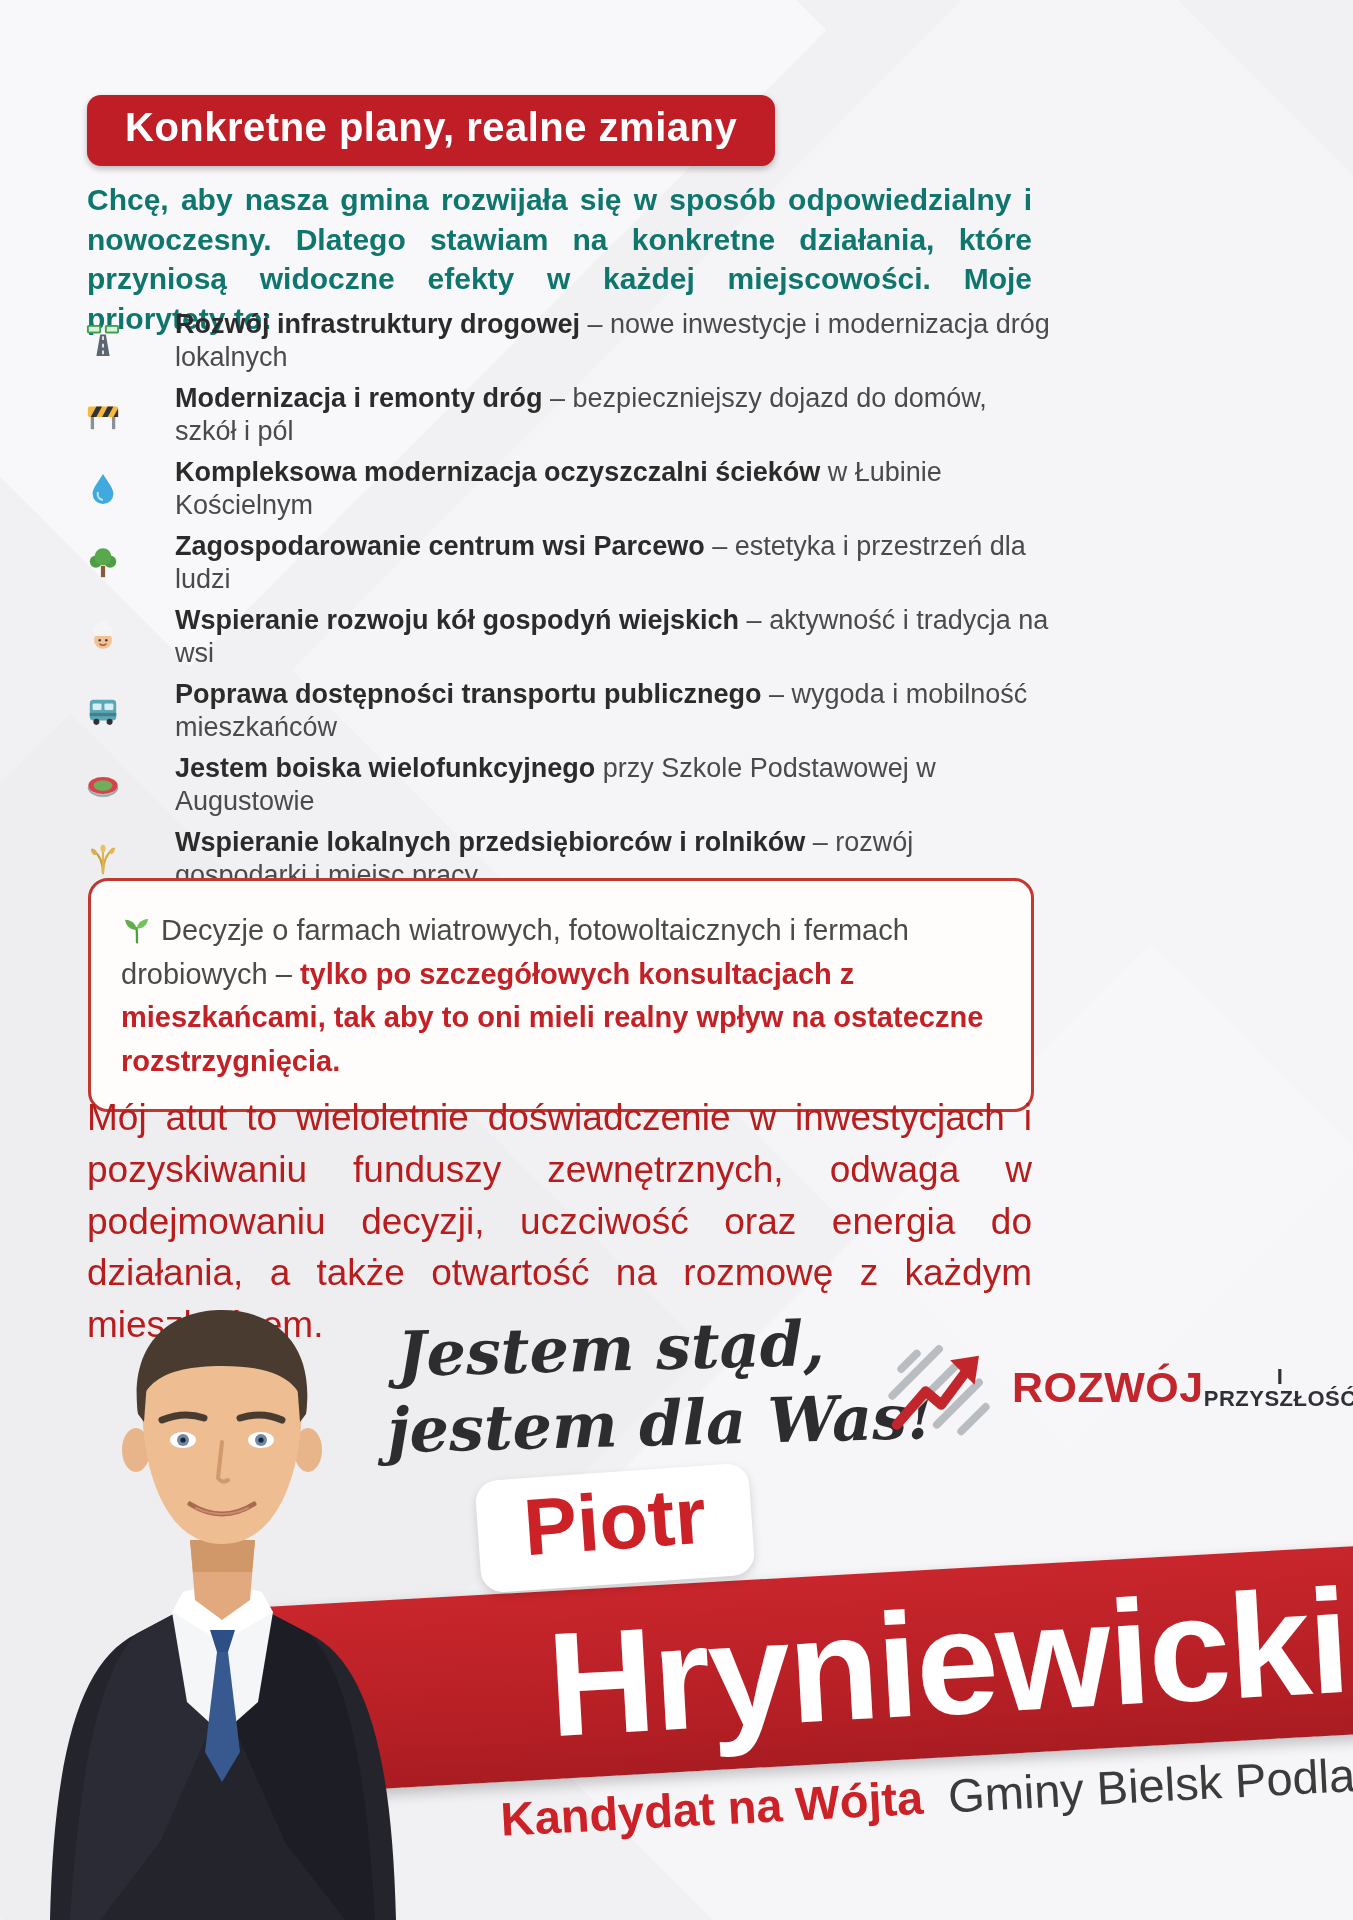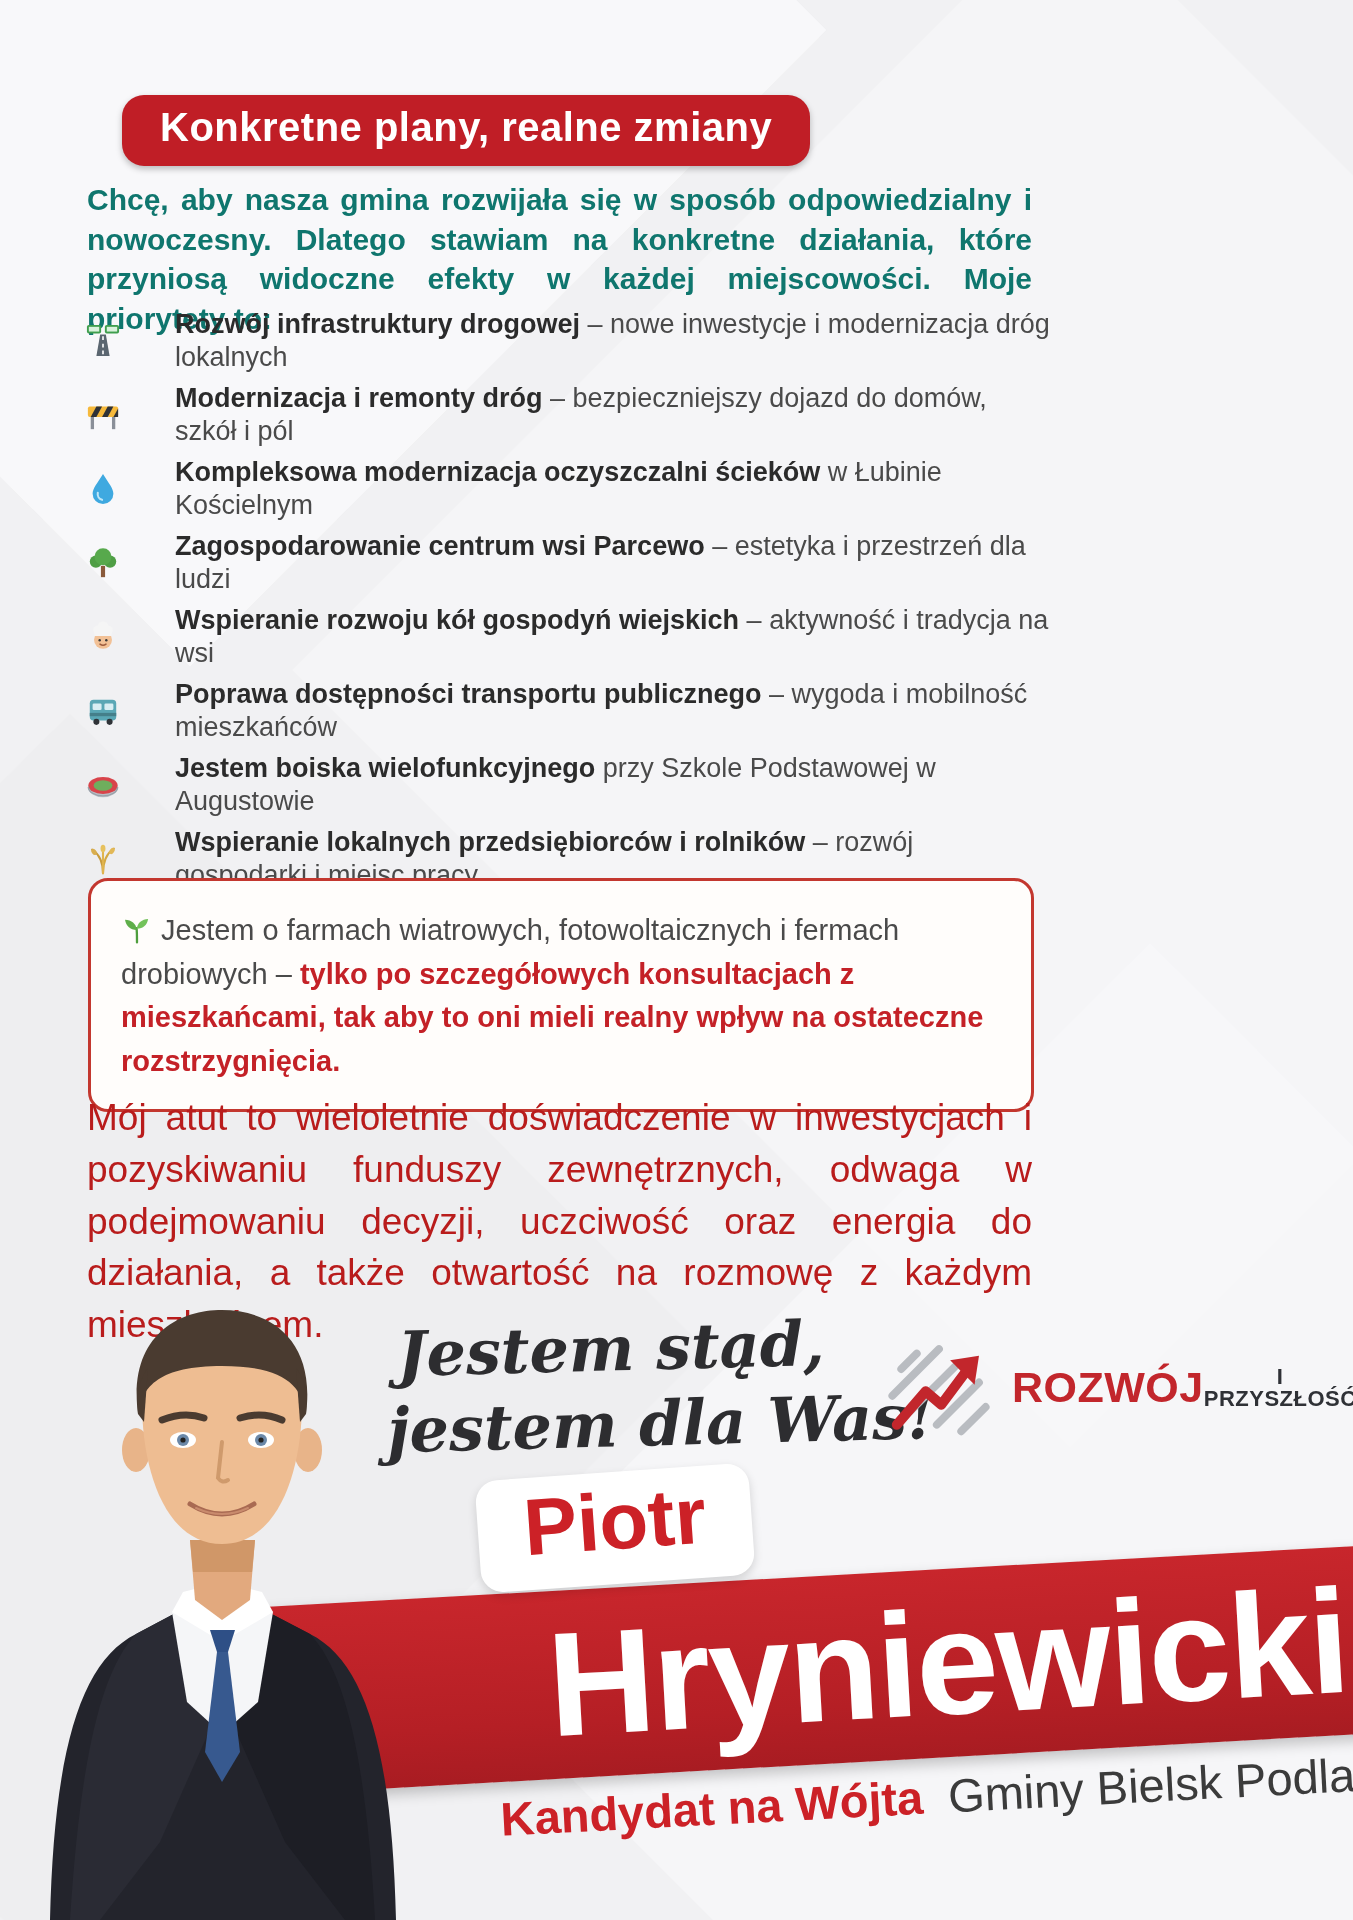--- a/index.html
+++ b/index.html
@@ -10,23 +10,23 @@
   }
   
   .deco{position:absolute;background:#fafafb;transform:rotate(45deg);pointer-events:none;}
   .deco.d1{width:900px;height:900px;top:-420px;left:-260px;opacity:.8;}
   .deco.d2{width:1100px;height:1100px;top:120px;left:520px;opacity:.55;background:#f7f7f9;}
   .deco.d3{width:900px;height:900px;top:900px;left:-380px;opacity:.6;background:#ececee;}
   .deco.d4{width:1000px;height:1000px;top:1150px;left:650px;opacity:.7;background:#f8f8fa;}
 
   .badge{
     position:absolute;left:87px;top:95px;z-index:2;
-    background:#c01e26;color:#fff;border-radius:22px;
+    background:#c01e26;color:#fff;border-radius:14px;
     padding:10px 38px 16px;font-size:40px;font-weight:700;
-    box-shadow:0 3px 6px rgba(0,0,0,.25);letter-spacing:.5px;margin-left:35px;
+    box-shadow:0 3px 6px rgba(0,0,0,.25);letter-spacing:.5px;
   }
   .intro{
     position:absolute;left:87px;top:180px;width:945px;z-index:2;
     font-size:30px;font-weight:700;line-height:1.32;
     text-align:justify;color:#0f766e;
   }
   .prios{position:absolute;left:86px;top:308px;width:965px;z-index:2;}
   .prio{display:flex;align-items:center;margin-bottom:8px;font-size:27px;line-height:33px;gap:44px;}
   .prio .ico{flex:0 0 34px;width:34px;height:34px;margin-right:11px;}
   .prio .ico svg{width:34px;height:34px;display:block;}
@@ -196,21 +196,21 @@
         </span>
       <span><b>Wspieranie lokalnych przedsiębiorców i rolników</b><span class="desc"> – rozwój gospodarki i miejsc pracy</span></span>
     </div>
   </div>
 
   <div class="consult">
     <span class="ico"><svg viewBox="0 0 36 36">
           <path d="M18 32 C18 25 18 20 17.5 16" stroke="#4e9e3d" stroke-width="2.6" fill="none" stroke-linecap="round"></path>
           <path d="M17.8 18 C10 18 5.5 13 4.5 6.5 C12 7 16.8 10.5 17.8 18 Z" fill="#5fae4a"></path>
           <path d="M17.8 16.5 C25 16.5 29.5 12 30.5 5.5 C23.5 6 18.5 9.5 17.8 16.5 Z" fill="#73c25a"></path>
-        </svg></span><span>Jestem o farmach wiatrowych, fotowoltaicznych i fermach drobiowych – </span><span class="hl">tylko po szczegółowych konsultacjach z mieszkańcami, tak aby to oni mieli realny wpływ na ostateczne rozstrzygnięcia.</span>
+        </svg></span><span>Decyzje o farmach wiatrowych, fotowoltaicznych i fermach drobiowych – </span><span class="hl">tylko po szczegółowych konsultacjach z mieszkańcami, tak aby to oni mieli realny wpływ na ostateczne rozstrzygnięcia.</span>
   </div>
 
   <div class="about">Mój atut to wieloletnie doświadczenie w inwestycjach i pozyskiwaniu funduszy zewnętrznych, odwaga w podejmowaniu decyzji, uczciwość oraz energia do działania, a także otwartość na rozmowę z każdym mieszkańcem.</div>
 
   <div class="slogan">
     <div class="l1">Jestem stąd,</div>
     <div class="l2">jestem dla Was!</div>
   </div>
 
   <div class="plogo">

